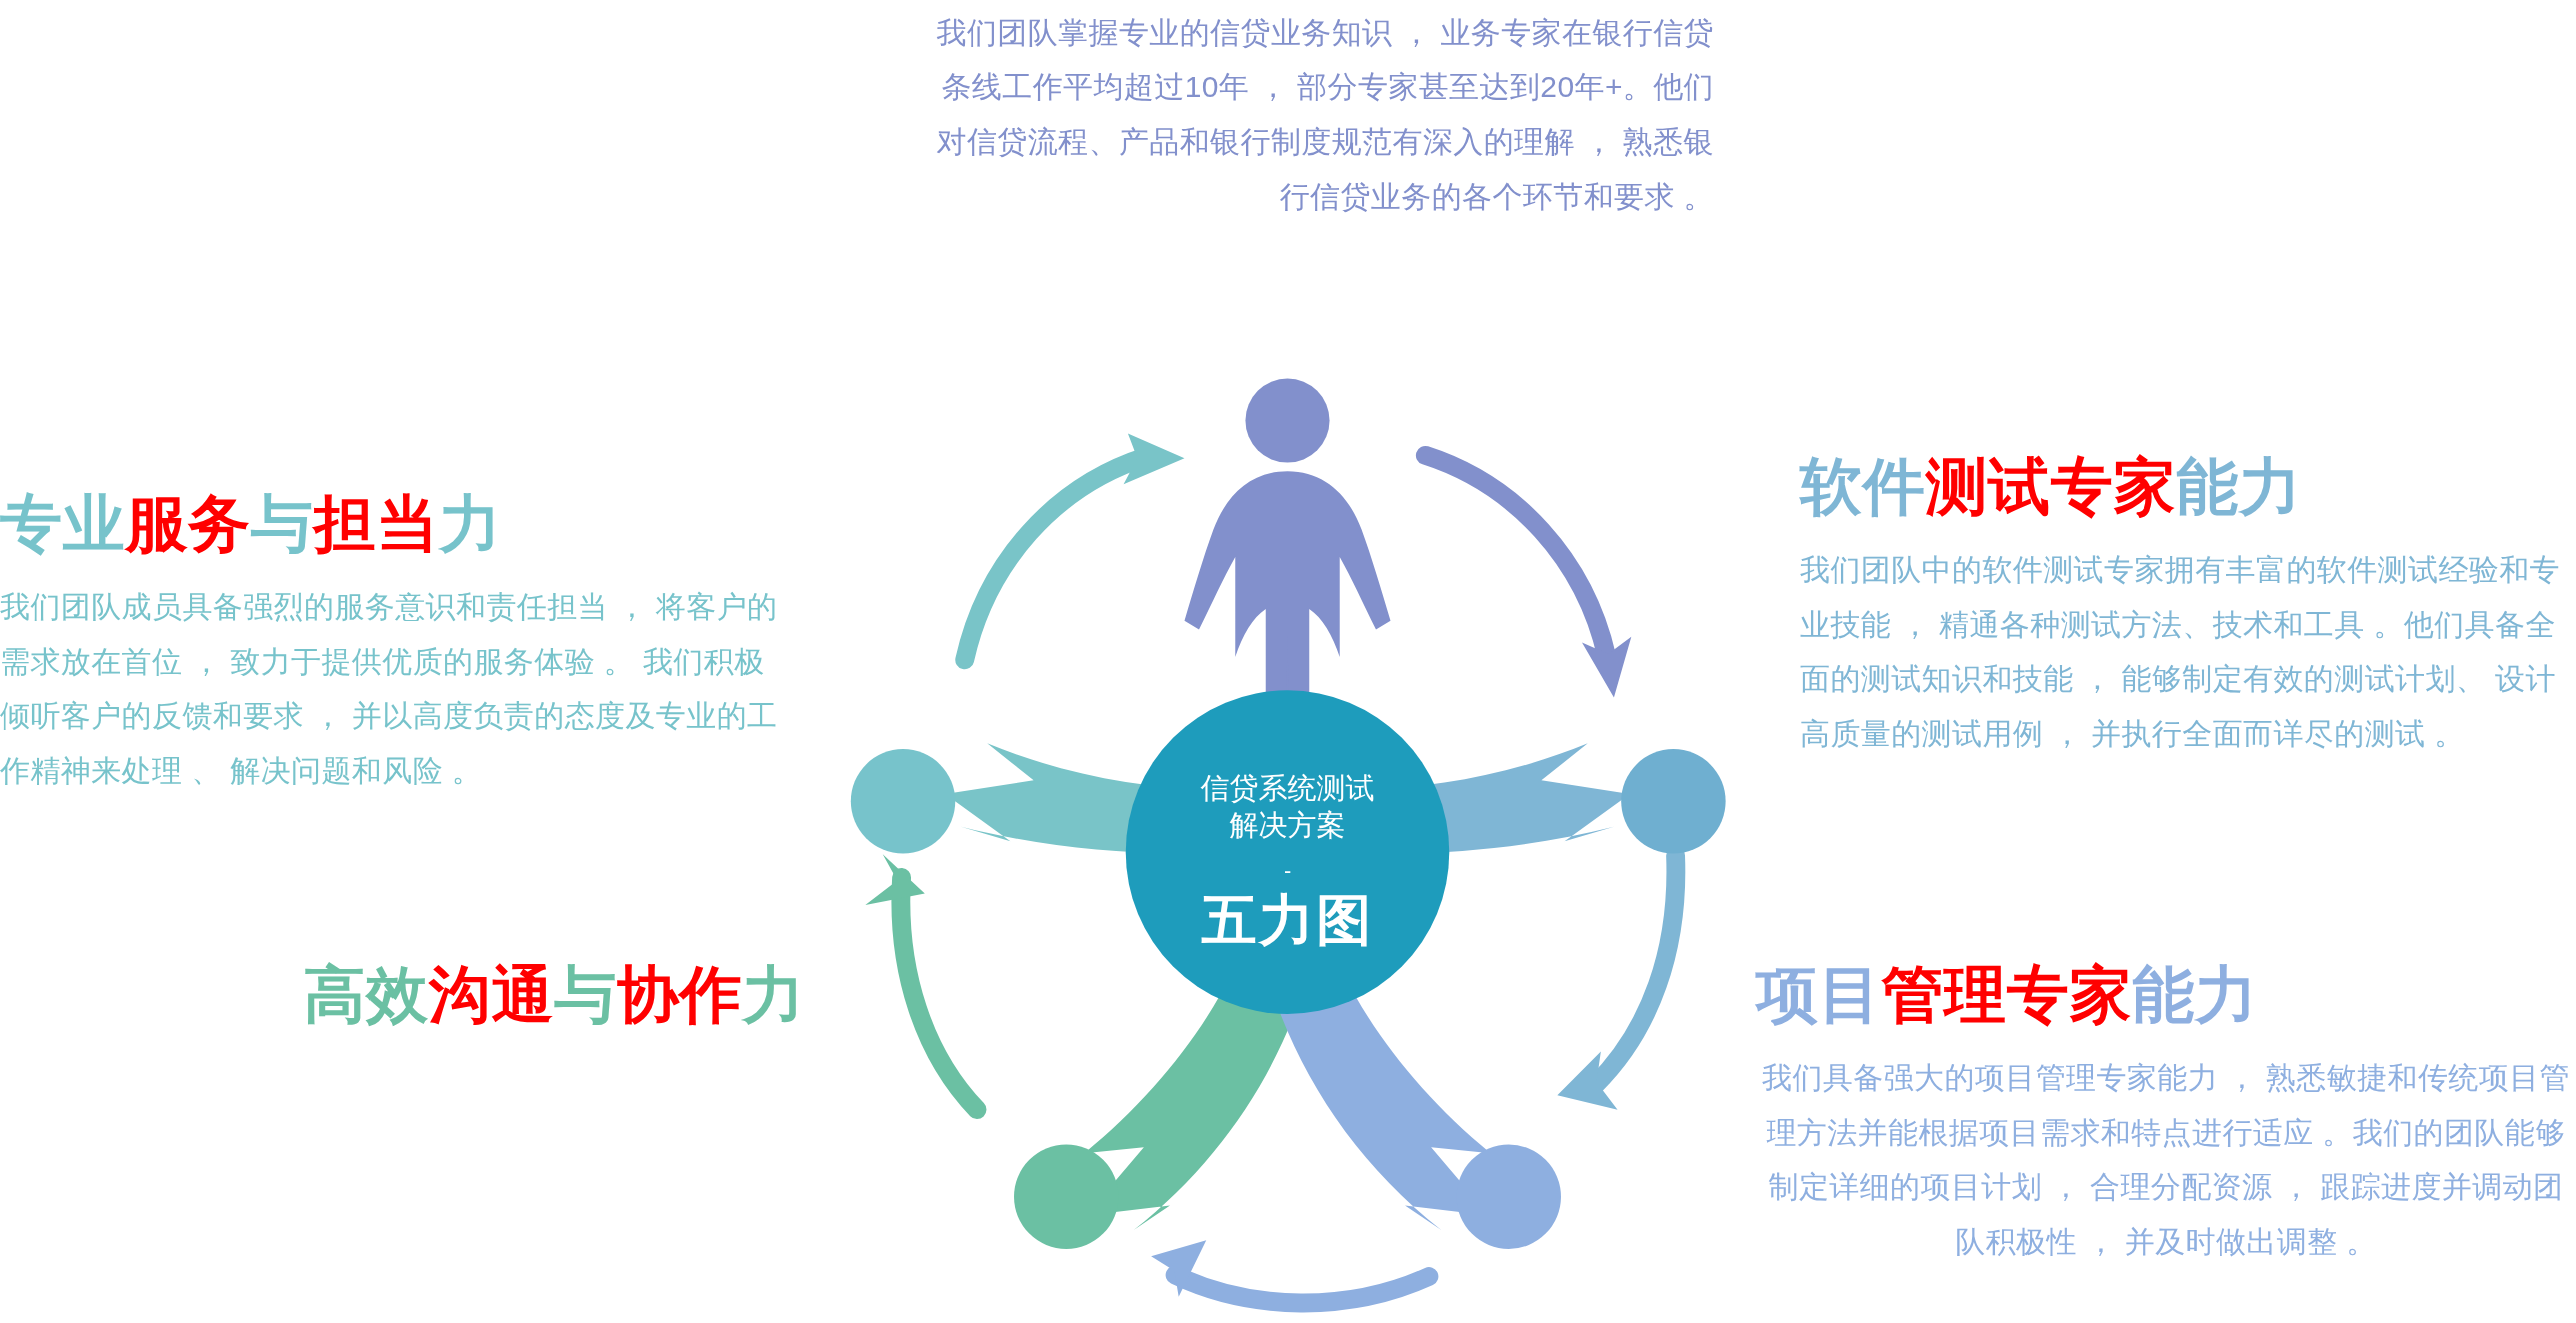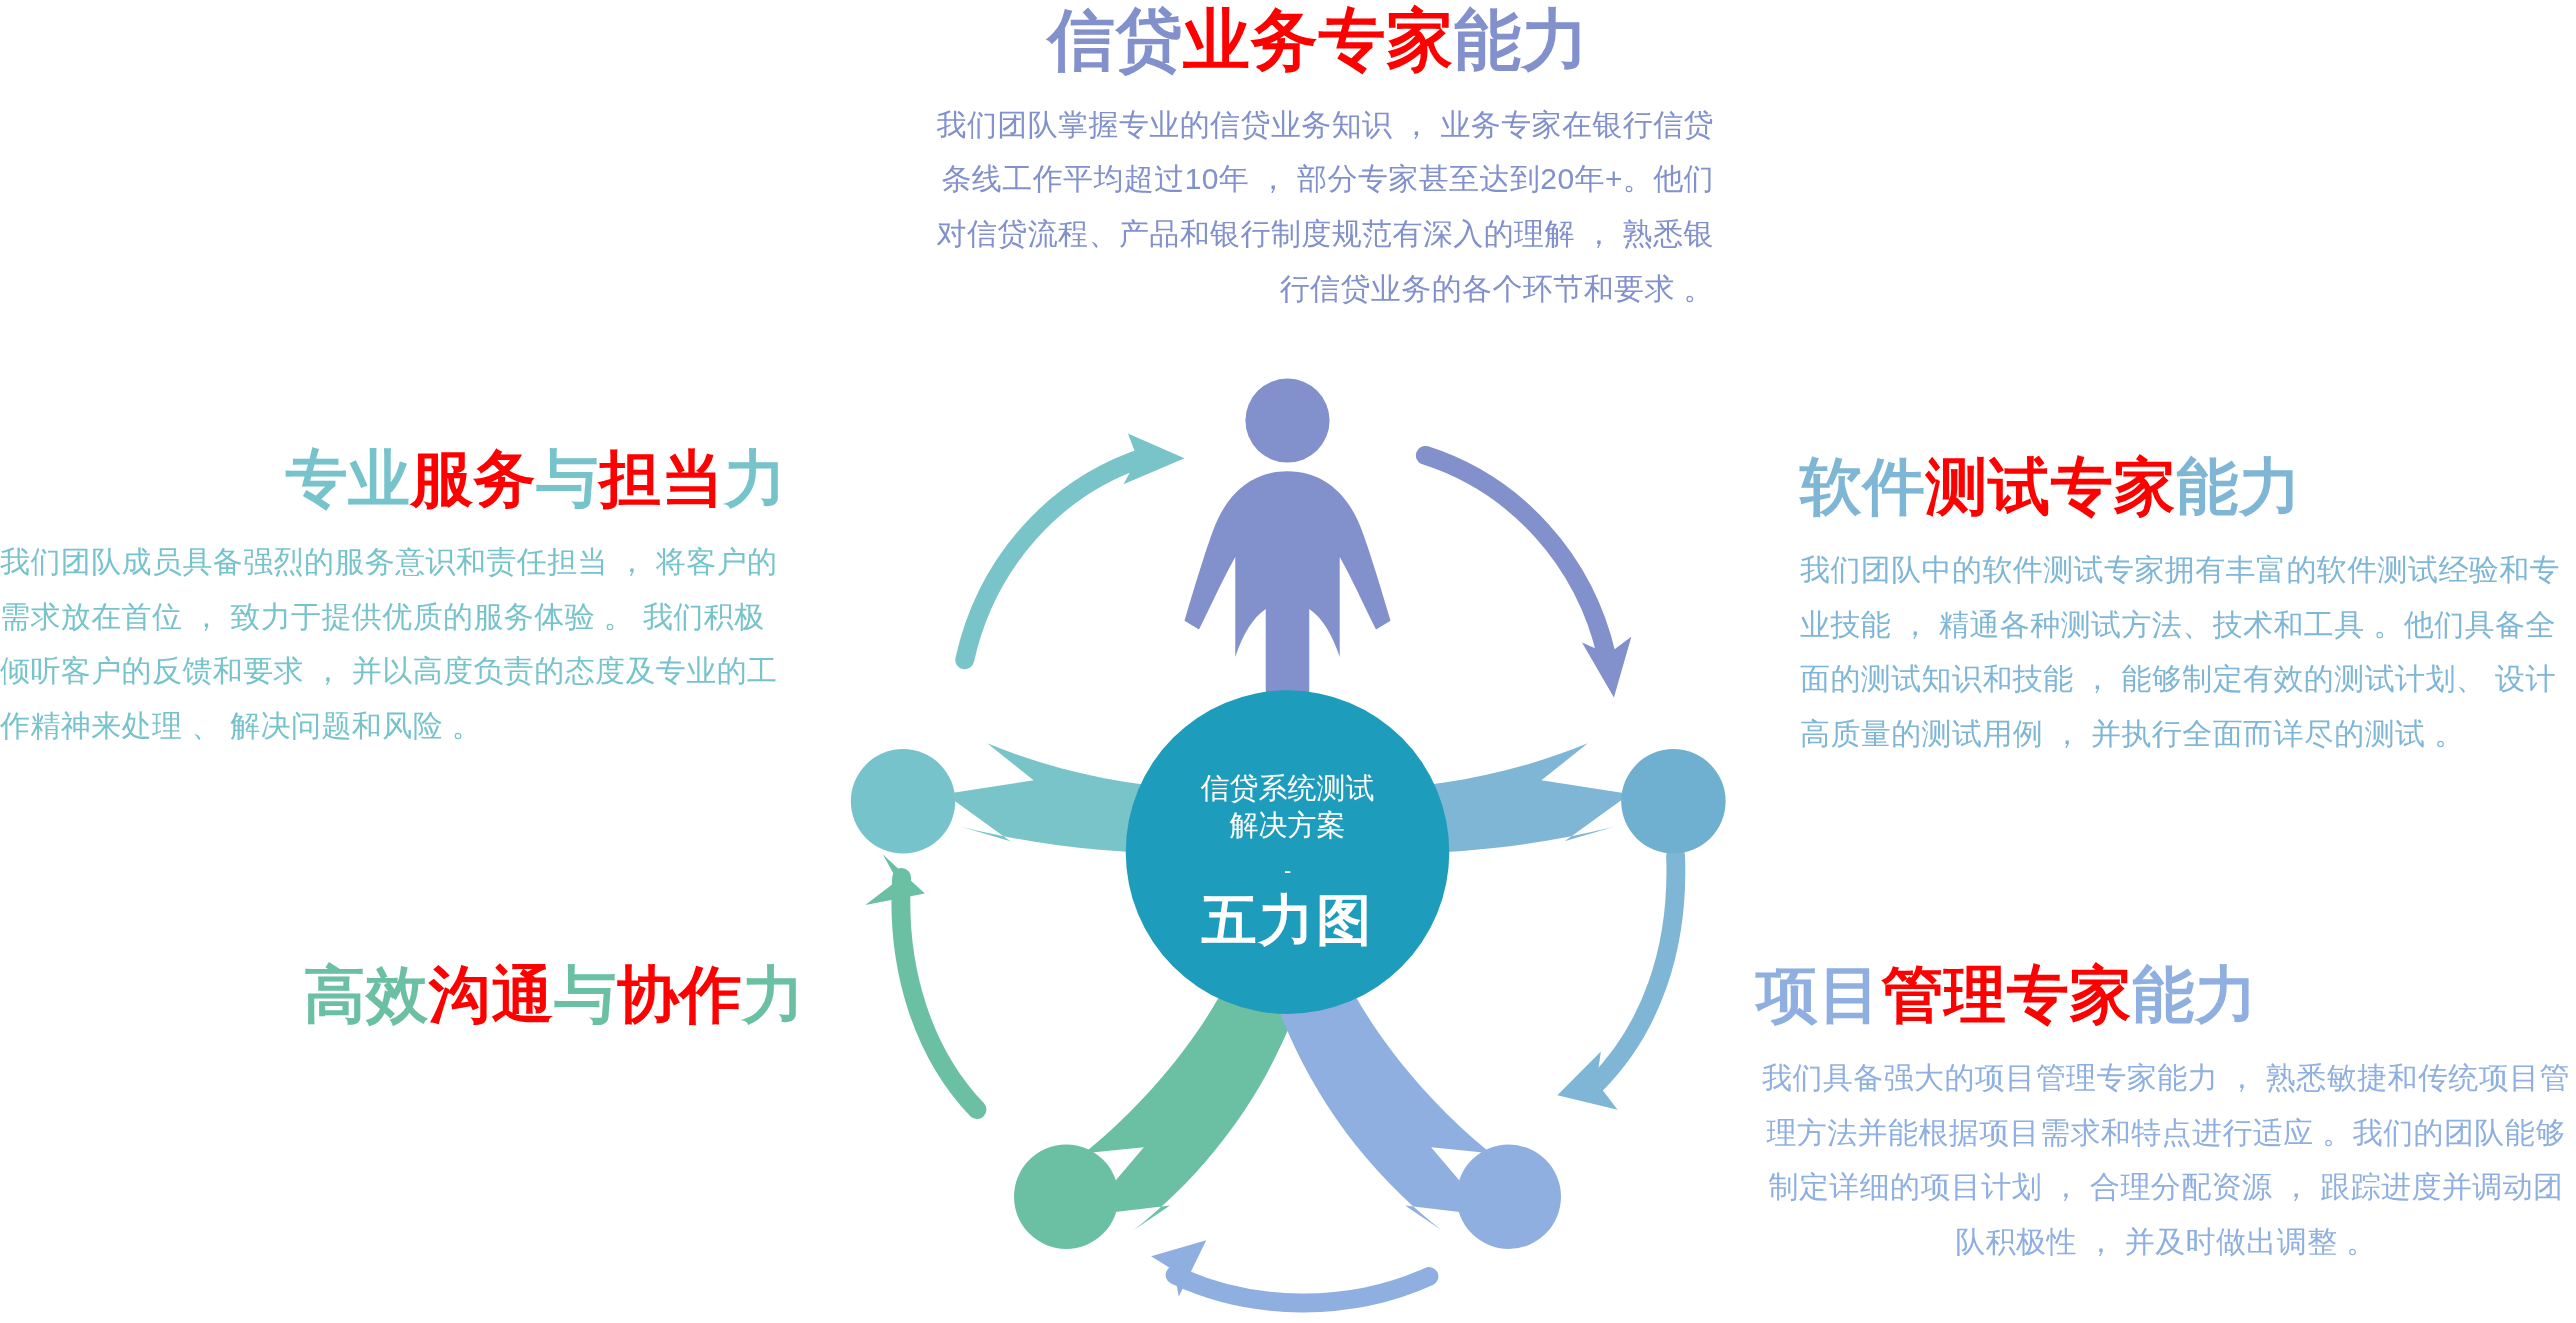--- a/index.html
+++ b/index.html
@@ -28,21 +28,21 @@
     letter-spacing:0.4px;
     margin:0;
   }
 
   
   #blk-credit   {left:923px;top:5.8px;  width:791px;}
   #blk-credit   .heading{text-align:center;font-size:67px;}
   #blk-credit   .body{text-align:right;}
 
   #blk-service  {left:0px;   top:448px; width:787px;}
-  #blk-service  .heading{text-align:right;}
+  #blk-service  .heading{text-align:left;margin-top:45px;}
   #blk-service  .body{text-align:left;}
 
   #blk-testing  {left:1800px;top:456px; width:776px;}
   #blk-testing  .heading{text-align:left;}
   #blk-testing  .body{text-align:left;}
 
   #blk-comm     {left:0px;   top:964px;width:805px;}
   #blk-comm     .heading{text-align:right;}
   #blk-comm     .body{text-align:right;}
 
@@ -143,21 +143,20 @@
 
       <circle cx="650" cy="655" r="223" fill="#1E9CBC"></circle>
       <text class="hub-line1" x="650" y="580" text-anchor="middle">信贷系统测试</text>
       <text class="hub-line1" x="650" y="632" text-anchor="middle">解决方案</text>
       <text class="hub-dash" x="650" y="690" text-anchor="middle">-</text>
       <text class="hub-big" x="650" y="775" text-anchor="middle">五力图</text>
     </svg>
   </div>
 
   <div class="block" id="blk-credit">
-    <div class="heading"><span style="color: rgb(130, 144, 204);">信贷</span><span style="color: rgb(255, 0, 0);">业务专家</span><span style="color: rgb(130, 144, 204);">能力</span></div>
     <p class="body" style="color: rgb(130, 144, 204);">我们团队掌握专业的信贷业务知识 ， 业务专家在银行信贷条线工作平均超过10年 ， 部分专家甚至达到20年+。他们对信贷流程、产品和银行制度规范有深入的理解 ， 熟悉银行信贷业务的各个环节和要求 。</p>
   </div>
 
   <div class="block" id="blk-service">
     <div class="heading"><span style="color: rgb(119, 195, 203);">专业</span><span style="color: rgb(255, 0, 0);">服务</span><span style="color: rgb(119, 195, 203);">与</span><span style="color: rgb(255, 0, 0);">担当</span><span style="color: rgb(119, 195, 203);">力</span></div>
     <p class="body" style="color: rgb(119, 195, 203);">我们团队成员具备强烈的服务意识和责任担当 ， 将客户的需求放在首位 ， 致力于提供优质的服务体验 。 我们积极倾听客户的反馈和要求 ， 并以高度负责的态度及专业的工作精神来处理 、 解决问题和风险 。</p>
   </div>
 
   <div class="block" id="blk-testing">
     <div class="heading"><span style="color: rgb(127, 182, 213);">软件</span><span style="color: rgb(255, 0, 0);">测试专家</span><span style="color: rgb(127, 182, 213);">能力</span></div>

